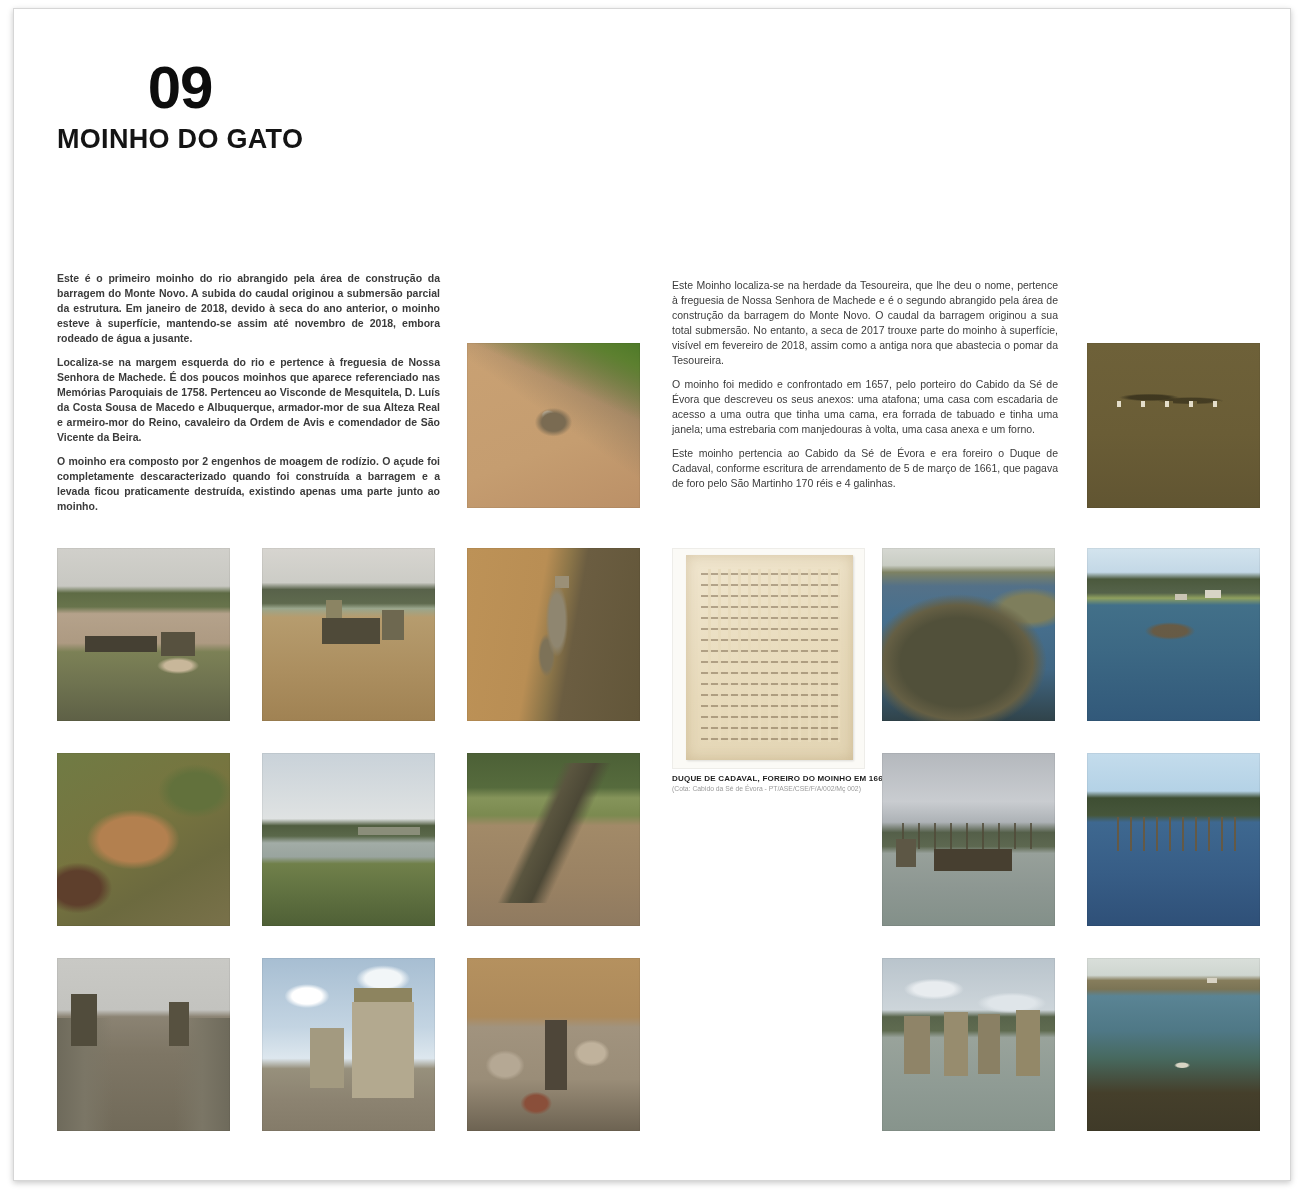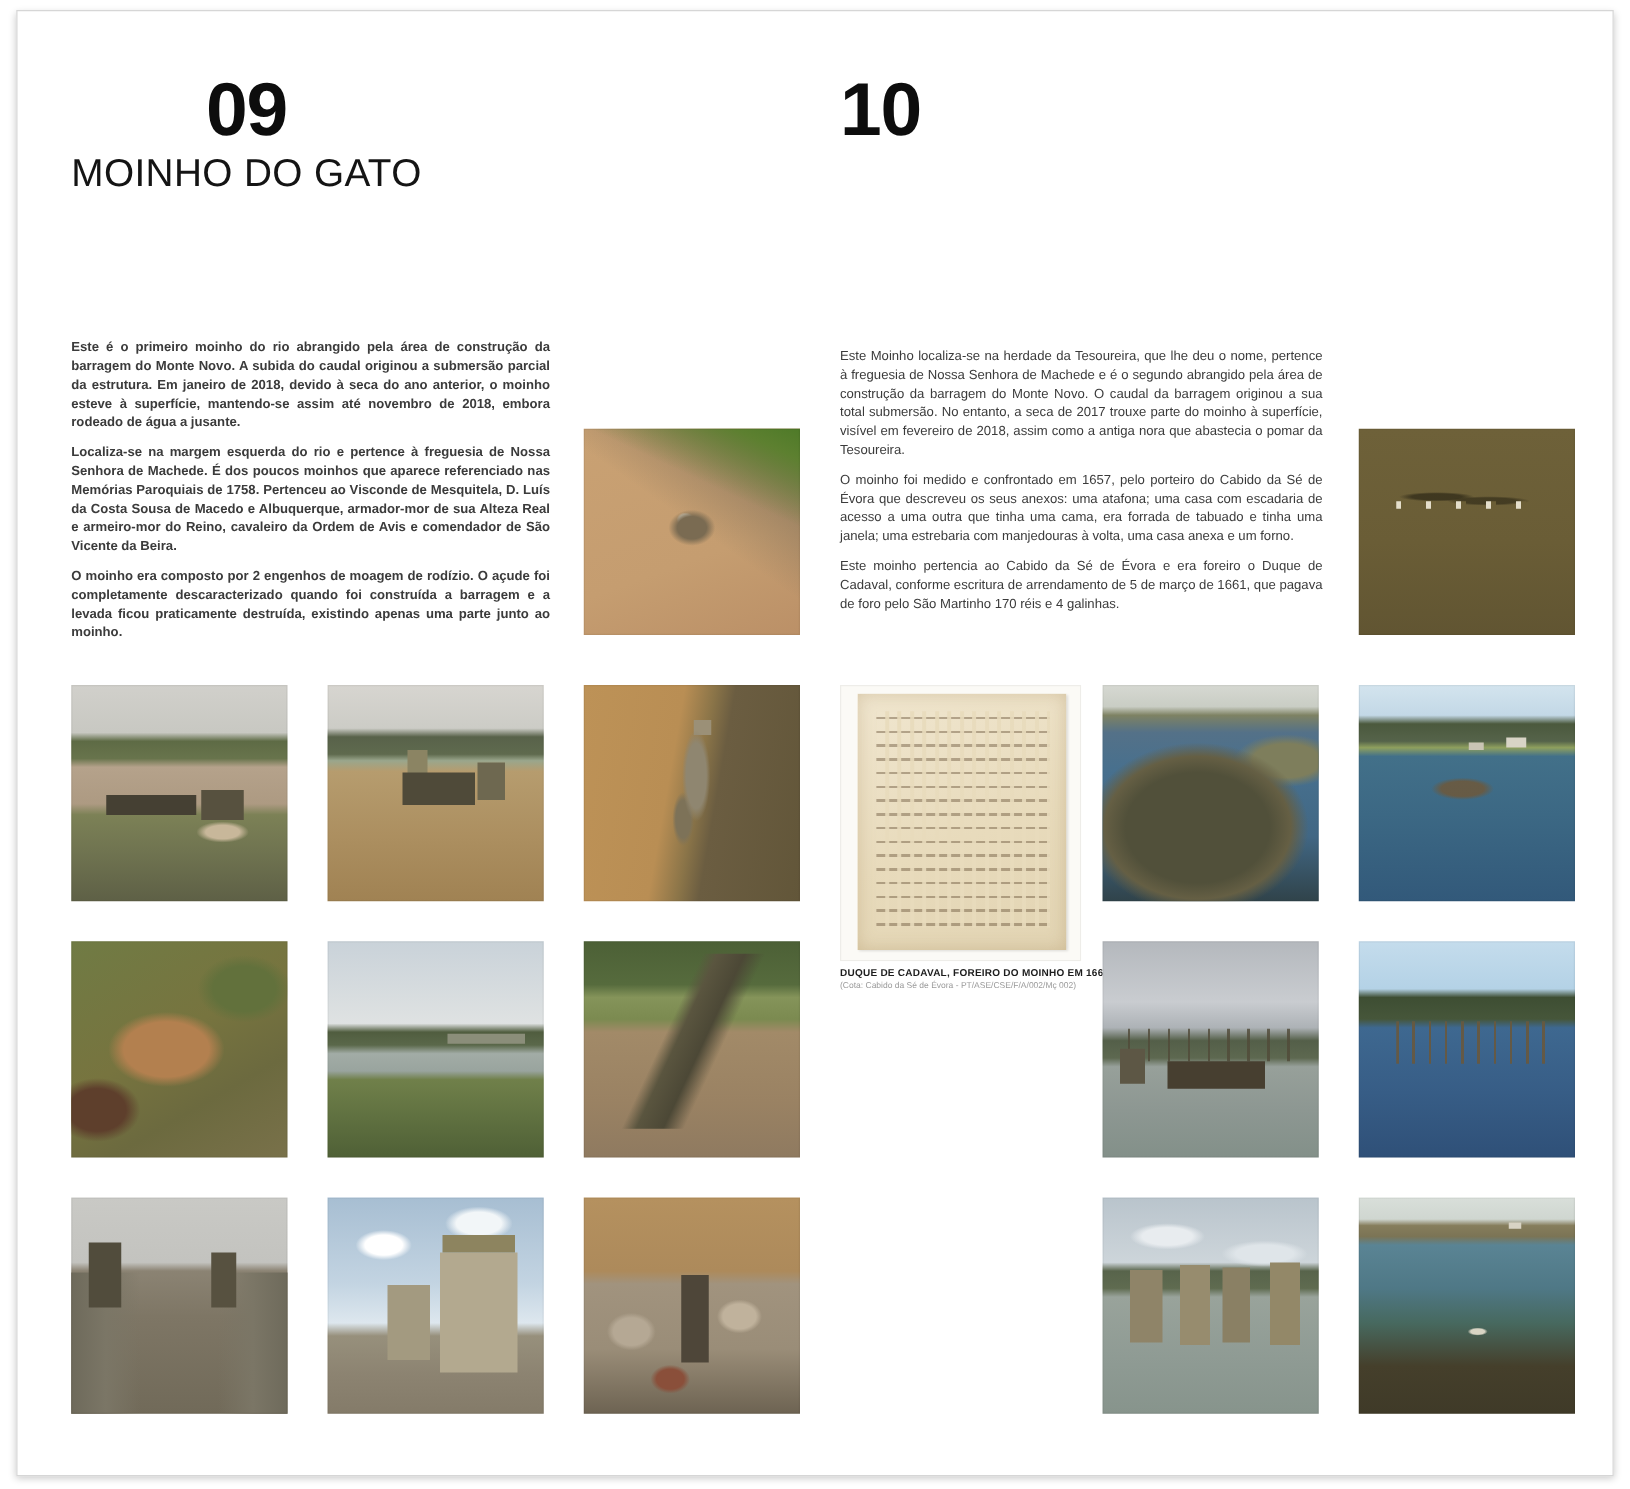--- a/index.html
+++ b/index.html
@@ -9,21 +9,21 @@
   }
   .sheet{
     position:absolute;left:13px;top:8px;right:13px;bottom:10px;background:#ffffff;
     border:1px solid #d6d6d6;box-shadow:0 2px 6px rgba(0,0,0,0.22);
   }
   
   .head{position:absolute;text-align:center;}
   .head-left{left:57px;top:58px;}
   .head-right{left:672px;top:58px;}
   .big-number{font-size:60px;line-height:60px;font-weight:700;color:#0d0d0d;letter-spacing:-1px;}
-  .section-title{margin-top:9px;font-size:31px;line-height:24px;font-weight:400;color:#141414;letter-spacing:.3px;}
+  .section-title{margin-top:9px;font-size:27px;line-height:24px;font-weight:700;color:#141414;letter-spacing:.3px;}
   
   .textblock{position:absolute;font-size:10.5px;line-height:15px;color:#3b3b3b;text-align:justify;}
   .textblock-left{left:57px;top:271px;width:383px;font-weight:bold;}
   .textblock-right{left:672px;top:264px;width:386px;margin-top:14px;}
   .textblock p{margin:0 0 9px 0;}
   
   .photo{position:absolute;width:173px;height:173px;box-shadow:inset 0 0 0 1px rgba(0,0,0,0.05);}
   .pos-l-top{left:467px;top:343px;height:165px;}
   .pos-l11{left:57px;top:548px;} .pos-l12{left:262px;top:548px;} .pos-l13{left:467px;top:548px;}
   .pos-l21{left:57px;top:753px;} .pos-l22{left:262px;top:753px;} .pos-l23{left:467px;top:753px;}
@@ -154,21 +154,20 @@
   <div class="photo pos-l12 ph-l12"></div>
   <div class="photo pos-l13 ph-l13"></div>
   <div class="photo pos-l21 ph-l21"></div>
   <div class="photo pos-l22 ph-l22"></div>
   <div class="photo pos-l23 ph-l23"></div>
   <div class="photo pos-l31 ph-l31"></div>
   <div class="photo pos-l32 ph-l32"></div>
   <div class="photo pos-l33 ph-l33"></div>
 
   <div class="head head-right">
-    <div class="big-number">10</div>
   </div>
 
   <div class="textblock textblock-right">
     <p>Este Moinho localiza-se na herdade da Tesoureira, que lhe deu o nome, pertence à freguesia de Nossa Senhora de Machede e é o segundo abrangido pela área de construção da barragem do Monte Novo. O caudal da barragem originou a sua total submersão. No entanto, a seca de 2017 trouxe parte do moinho à superfície, visível em fevereiro de 2018, assim como a antiga nora que abastecia o pomar da Tesoureira.</p>
     <p>O moinho foi medido e confrontado em 1657, pelo porteiro do Cabido da Sé de Évora que descreveu os seus anexos: uma atafona; uma casa com escadaria de acesso a uma outra que tinha uma cama, era forrada de tabuado e tinha uma janela; uma estrebaria com manjedouras à volta, uma casa anexa e um forno.</p>
     <p>Este moinho pertencia ao Cabido da Sé de Évora e era foreiro o Duque de Cadaval, conforme escritura de arrendamento de 5 de março de 1661, que pagava de foro pelo São Martinho 170 réis e 4 galinhas.</p>
   </div>
 
   <div class="photo pos-r-top ph-r-top"></div>
 

